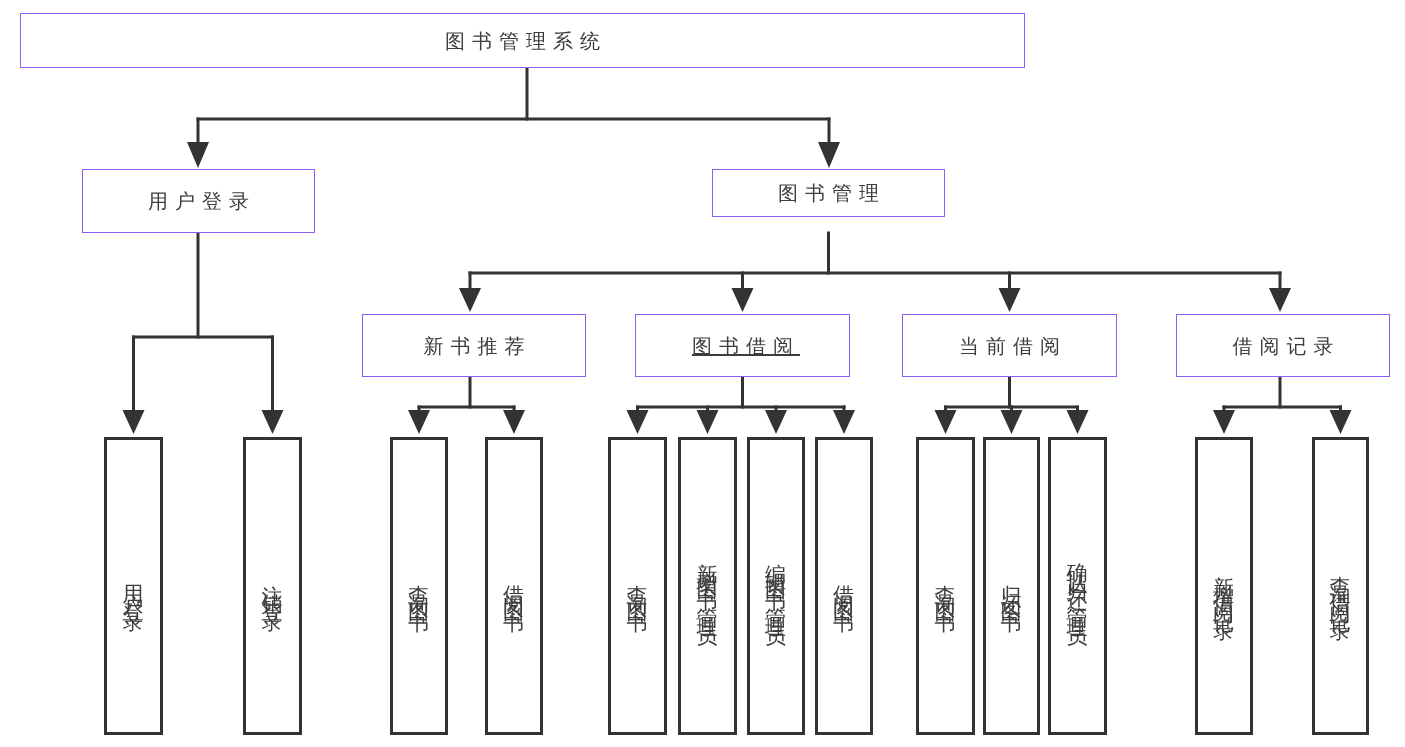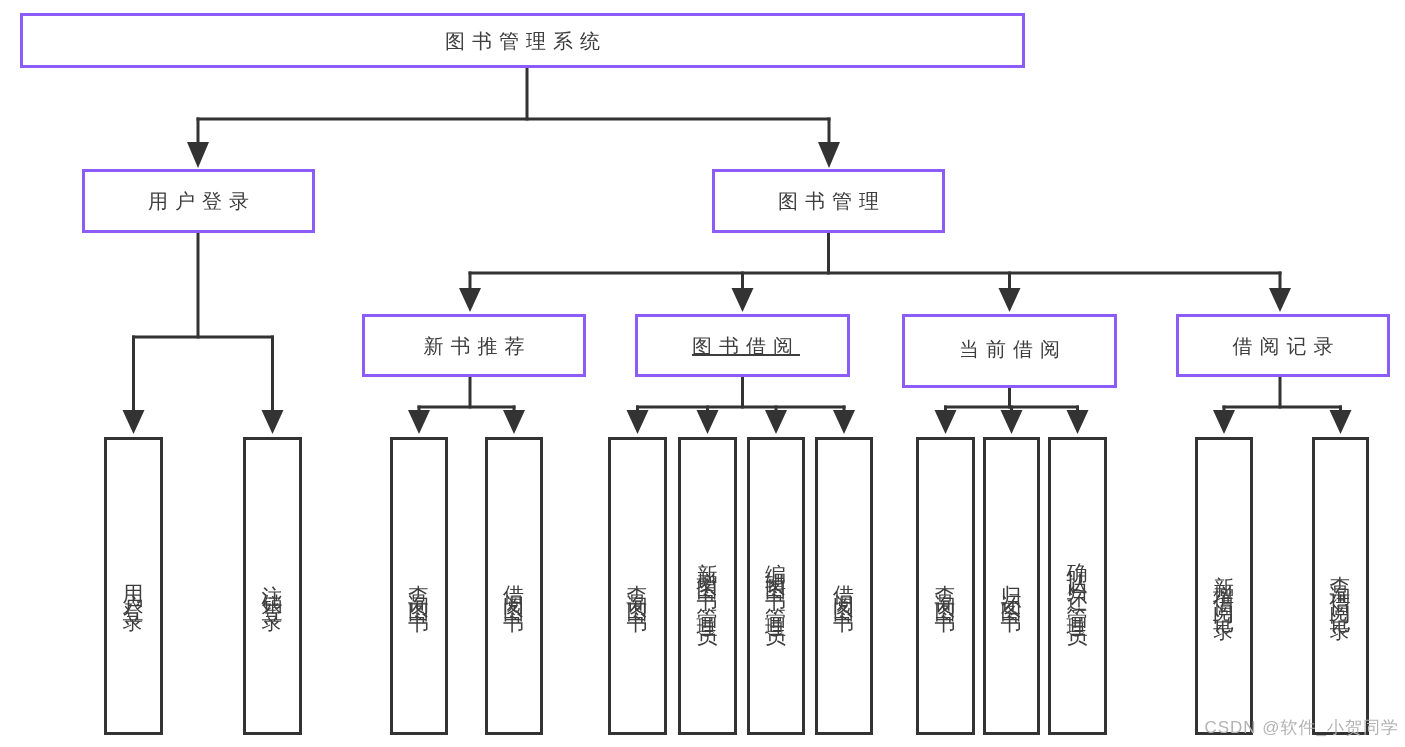--- a/index.html
+++ b/index.html
@@ -2,43 +2,43 @@
 <html><head>
 <meta charset="utf-8">
 <style>
   html,body{margin:0;padding:0;background:#fff;}
   #stage{
     position:relative;width:1405px;height:747px;background:#ffffff;overflow:hidden;
     font-family:"Liberation Sans",sans-serif;color:#3d3d3d;
   }
   #connectors{position:absolute;left:0;top:0;width:1405px;height:747px;}
   .node{
-    position:absolute;box-sizing:border-box;border:3px solid #8b5cf6;background:#ffffff;
+    position:absolute;box-sizing:border-box;border:1px solid #8b5cf6;background:#ffffff;
     display:flex;align-items:center;justify-content:center;
   }
   .hlabel{
     font-size:20px;letter-spacing:7px;text-indent:7px;color:#3d3d3d;white-space:nowrap;line-height:1;
   }
   .leaf{position:absolute;top:437px;height:298px;box-sizing:border-box;border:3px solid #333333;
     background:#ffffff;display:flex;align-items:center;justify-content:center;}
   .vlabel{
     writing-mode:vertical-rl;text-orientation:mixed;font-size:21px;letter-spacing:9px;
     color:#3d3d3d;line-height:1;white-space:nowrap;
   }
   .watermark{
     position:absolute;right:6px;bottom:8px;font-size:17px;color:#b3b3b3;
     letter-spacing:1px;white-space:nowrap;
   }
   
   .n-root{left:20px;top:13px;width:1005px;height:55px;}
   .n-l2a{left:82px;top:169px;width:233px;height:64px;}
-  .n-l2b{left:712px;top:169px;width:233px;height:64px;}
+  .n-l2b{left:712px;top:169px;width:233px;height:48px;}
   .n-l3a{left:362px;top:314px;width:224px;height:63px;}
   .n-l3b{left:635px;top:314px;width:215px;height:63px;text-decoration:underline;}
-  .n-l3c{left:902px;top:314px;width:215px;height:74px;font-family:Liberation Mono, monospace;}
+  .n-l3c{left:902px;top:314px;width:215px;height:63px;}
   .n-l3d{left:1176px;top:314px;width:214px;height:63px;}
   
   .lf0{left:104px;width:59px;}  .lf1{left:243px;width:59px;}
   .lf2{left:390px;width:58px;}  .lf3{left:485px;width:58px;}
   .lf4{left:608px;width:59px;}  .lf5{left:678px;width:59px;}
   .lf6{left:747px;width:58px;}  .lf7{left:815px;width:58px;}
   .lf8{left:916px;width:59px;}  .lf9{left:983px;width:57px;}
   .lf10{left:1048px;width:59px;}
   .lf11{left:1195px;width:58px;} .lf12{left:1312px;width:57px;}
 </style>
@@ -180,14 +180,13 @@
   <div class="leaf lf10">
     <span class="vlabel">确认归还（管理员）</span>
   </div>
   <div class="leaf lf11">
     <span class="vlabel">新增借阅记录</span>
   </div>
   <div class="leaf lf12">
     <span class="vlabel">查询借阅记录</span>
   </div>
 
-  <div class="watermark">CSDN @软件_小贺同学</div>
 </div>
 
 </body></html>

